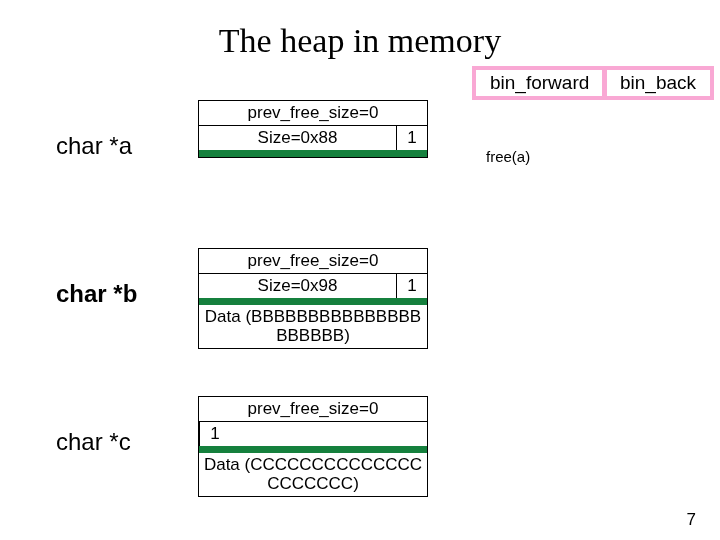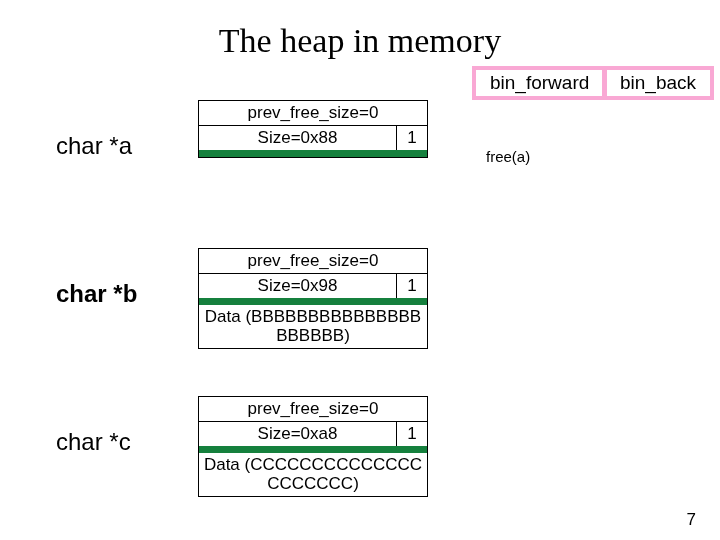--- a/index.html
+++ b/index.html
@@ -109,21 +109,20 @@
   <div class="row-size-wrap">
     <div class="row-size">Size=0x98</div>
     <div class="row-flag">1</div>
   </div>
   <div class="row row-data">Data (BBBBBBBBBBBBBBBBBBBBB)</div>
 </div>
 
 <div class="heap-block" style="top:396px;">
   <div class="row row-prev">prev_free_size=0</div>
   <div class="row-size-wrap">
-    <div class="row-size">Size=0xa8</div>
     <div class="row-flag">1</div>
   </div>
   <div class="row row-data">Data (CCCCCCCCCCCCCCCCCCCCC)</div>
 </div>
 
 <div class="free-label">free(a)</div>
 
 <div class="page-num">7</div>
 
 </body></html>

